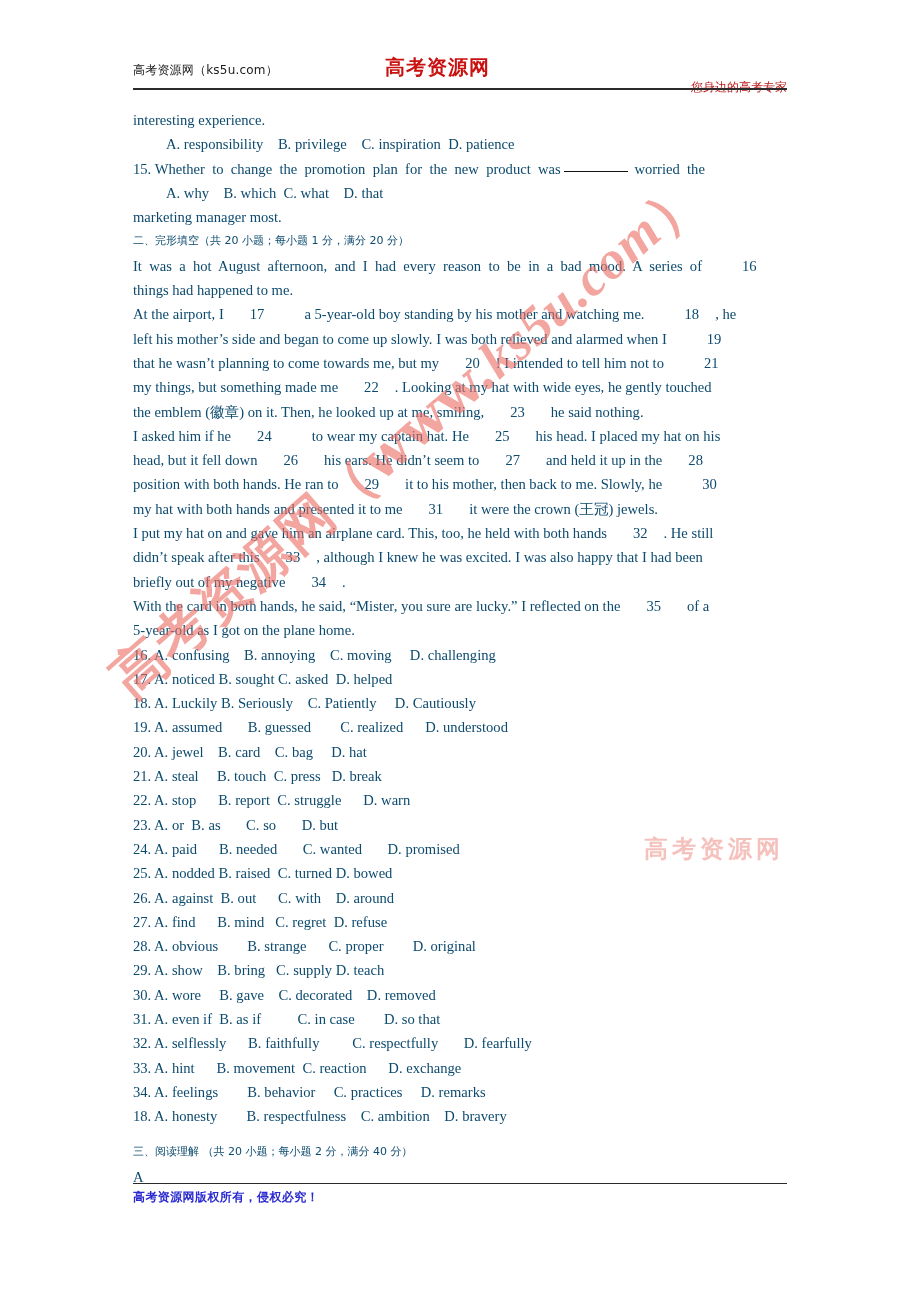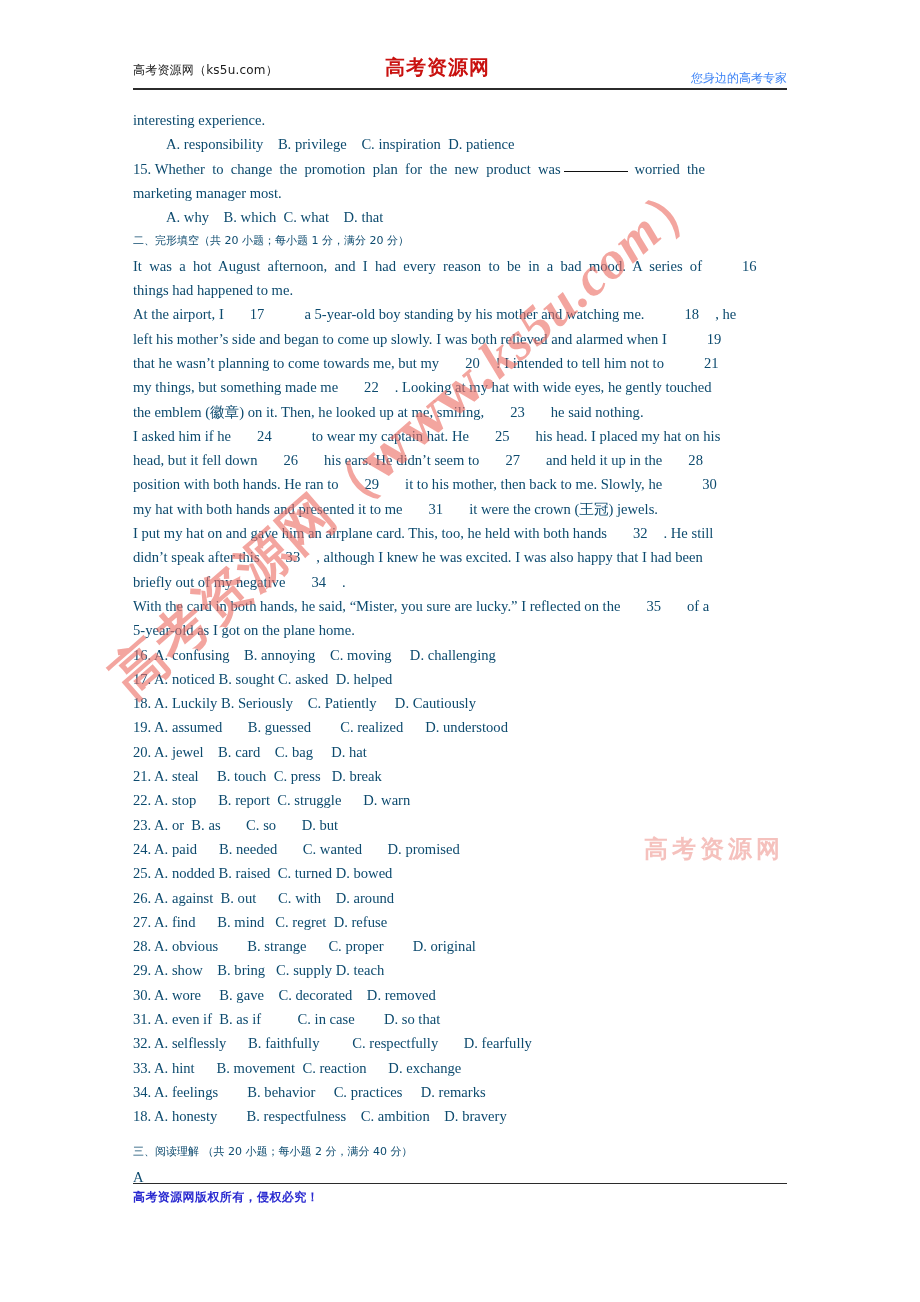--- a/index.html
+++ b/index.html
@@ -47,24 +47,24 @@
     font-size: 20px;
     font-weight: bold;
     color: #c9110f;
     white-space: nowrap;
     letter-spacing: 1px;
     font-family: "DejaVu Serif", serif;
   }
   .header-right {
     position: absolute;
     right: 0;
-    top: 16px;
+    top: 25px;
     font-size: 12.5px;
     white-space: nowrap;
-    color: #3b82f6;
+    color: #b91c1c;
     margin-left: 41px;
   }
   .header-rule {
     position: absolute;
     left: 133px;
     top: 88px;
     width: 654px;
     height: 0;
     border-top: 2.2px solid #2b2b2b;
   }
@@ -167,22 +167,22 @@
     <div class="header-right cn">您身边的高考专家</div>
   </div>
   <div class="header-rule"></div>
 
   <div class="content">
 
     <div class="line">interesting experience.</div>
     <div class="line"><span class="indent"></span><span>A. responsibility    B. privilege    C. inspiration  D. patience</span></div>
 
     <div class="line"><span>15.</span> <span>Whether  to  change  the  promotion  plan  for  the  new  product  was</span><span class="blank-rule"></span> <span>worried  the</span></div>
+    <div class="line"><span class="indent"></span><span>A. why    B. which  C. what    D. that</span></div>
     <div class="line">marketing manager most.</div>
-    <div class="line"><span class="indent"></span><span>A. why    B. which  C. what    D. that</span></div>
 
     <div class="line sec-head cn">二、完形填空（共 20 小题；每小题 1 分，满分 20 分）</div>
 
     <div class="line"><span>It  was  a  hot  August  afternoon,  and  I  had  every  reason  to  be  in  a  bad  mood.  A  series  of</span><span class="gap-l"></span><span>16</span></div>
     <div class="line">things had happened to me.</div>
 
     <div class="line"><span>At the airport, I</span><span class="gap-m"></span><span>17</span><span class="gap-l"></span><span>a 5-year-old boy standing by his mother and watching me.</span><span class="gap-l"></span><span>18</span><span class="gap-s"></span><span>, he</span></div>
 
     <div class="line"><span>left his mother’s side and began to come up slowly. I was both relieved and alarmed when I</span><span class="gap-l"></span><span>19</span></div>
 

